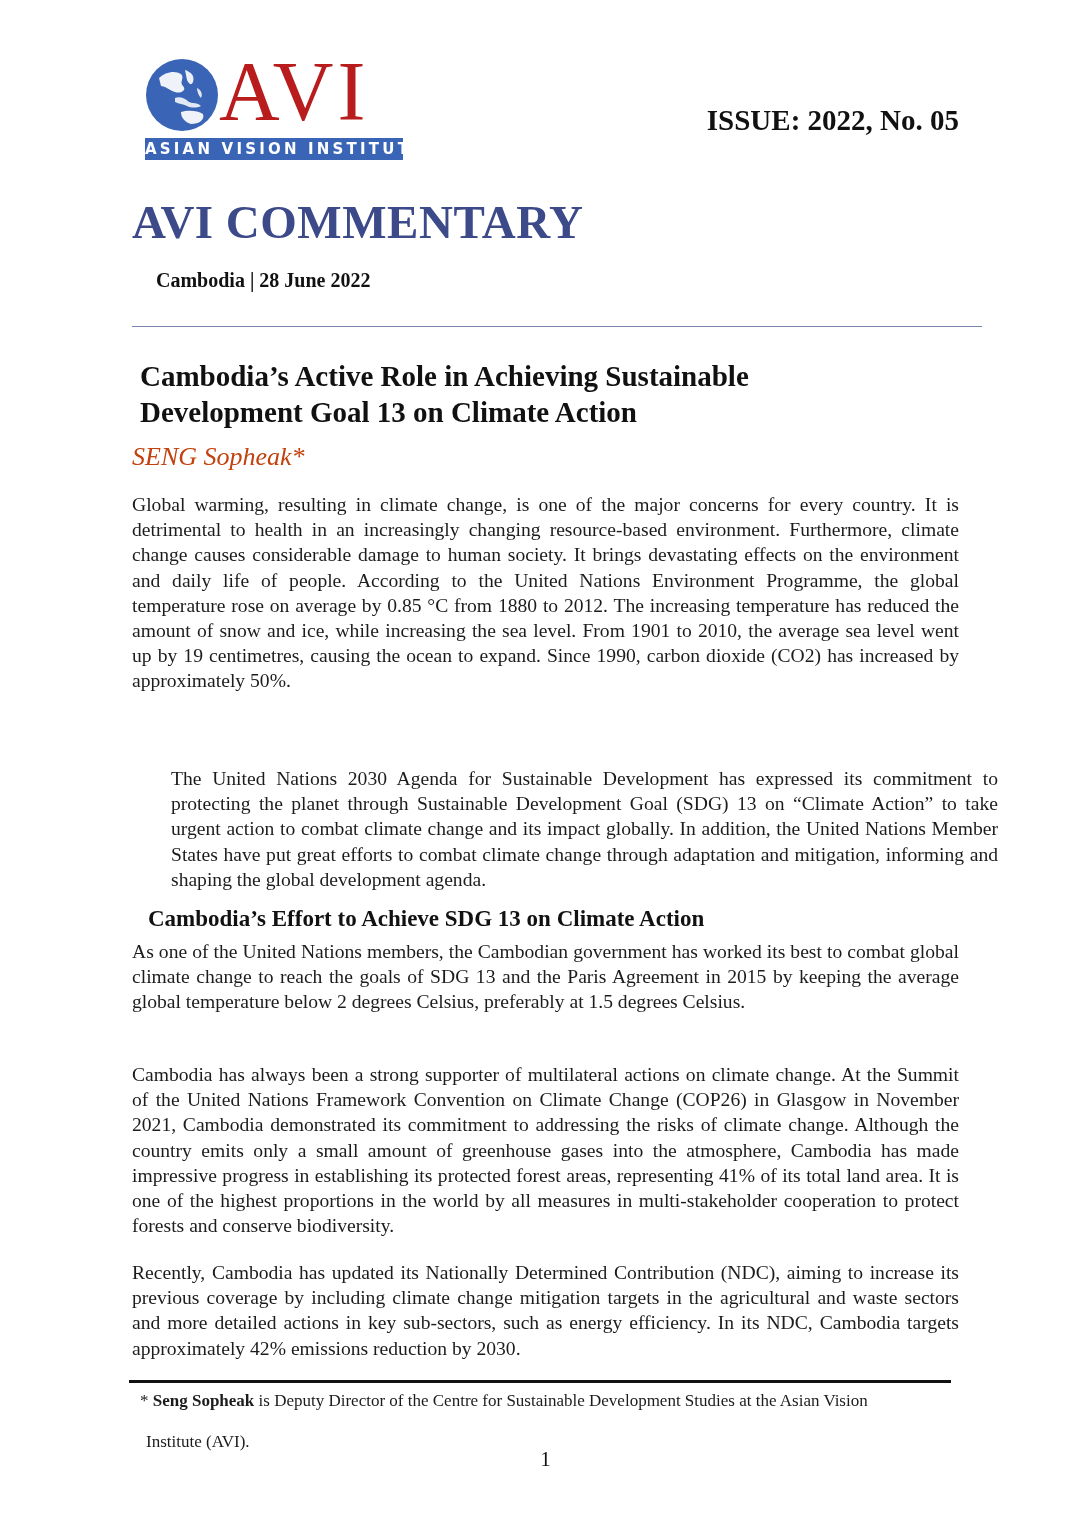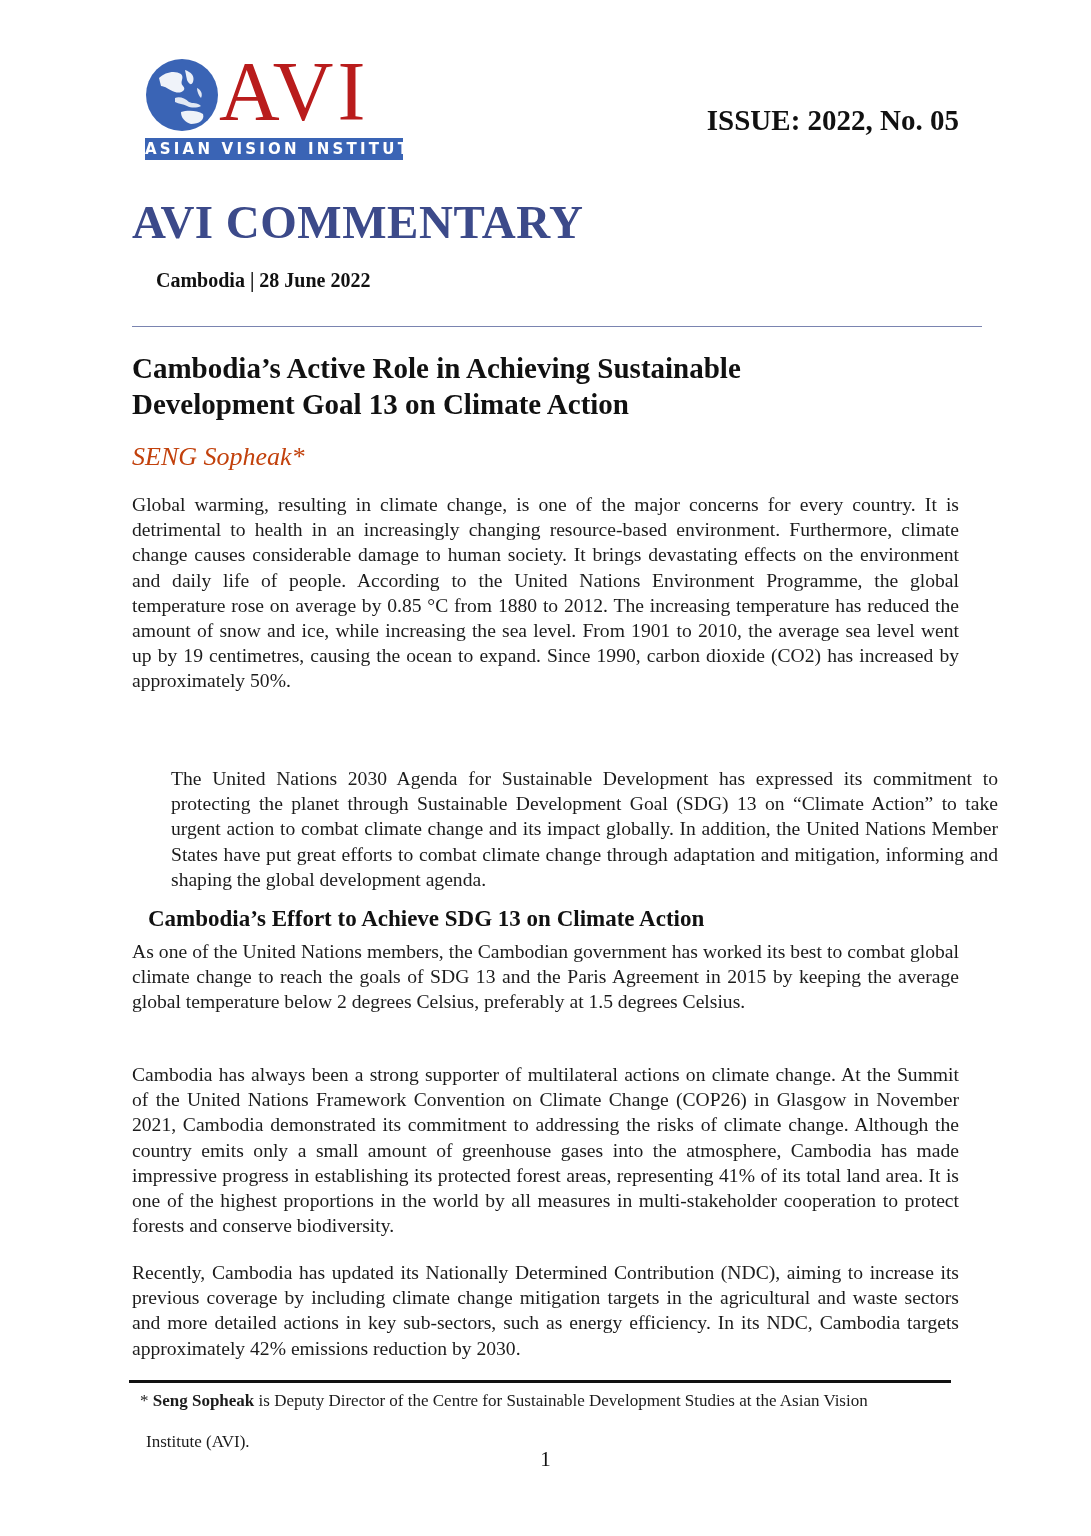--- a/index.html
+++ b/index.html
@@ -61,21 +61,21 @@
   <div class="logo-letters">AVI</div>
   <div class="logo-bar">ASIAN VISION INSTITUTE</div>
 </div>
 
 <div class="issue">ISSUE: 2022, No. 05</div>
 
 <div class="masthead">AVI COMMENTARY</div>
 <div class="dateline">Cambodia | 28 June 2022</div>
 <div class="divider"></div>
 
-<h1 class="title" style="margin:0;">Cambodia’s Active Role in Achieving Sustainable Development Goal 13 on Climate Action</h1>
+<h1 class="title" style="margin:8px;">Cambodia’s Active Role in Achieving Sustainable Development Goal 13 on Climate Action</h1>
 <div class="author">SENG Sopheak*</div>
 
 <div class="body p1">
   <p class="para">Global warming, resulting in climate change, is one of the major concerns for every country. It is detrimental to health in an increasingly changing resource-based environment. Furthermore, climate change causes considerable damage to human society. It brings devastating effects on the environment and daily life of people. According to the United Nations Environment Programme, the global temperature rose on average by 0.85 °C from 1880 to 2012. The increasing temperature has reduced the amount of snow and ice, while increasing the sea level. From 1901 to 2010, the average sea level went up by 19 centimetres, causing the ocean to expand. Since 1990, carbon dioxide (CO2) has increased by approximately 50%.</p>
 </div>
 <div class="body p2">
   <p class="para">The United Nations 2030 Agenda for Sustainable Development has expressed its commitment to protecting the planet through Sustainable Development Goal (SDG) 13 on “Climate Action” to take urgent action to combat climate change and its impact globally. In addition, the United Nations Member States have put great efforts to combat climate change through adaptation and mitigation, informing and shaping the global development agenda.</p>
 </div>
 
 <h2 class="section-h" style="margin:16px;">Cambodia’s Effort to Achieve SDG 13 on Climate Action</h2>

